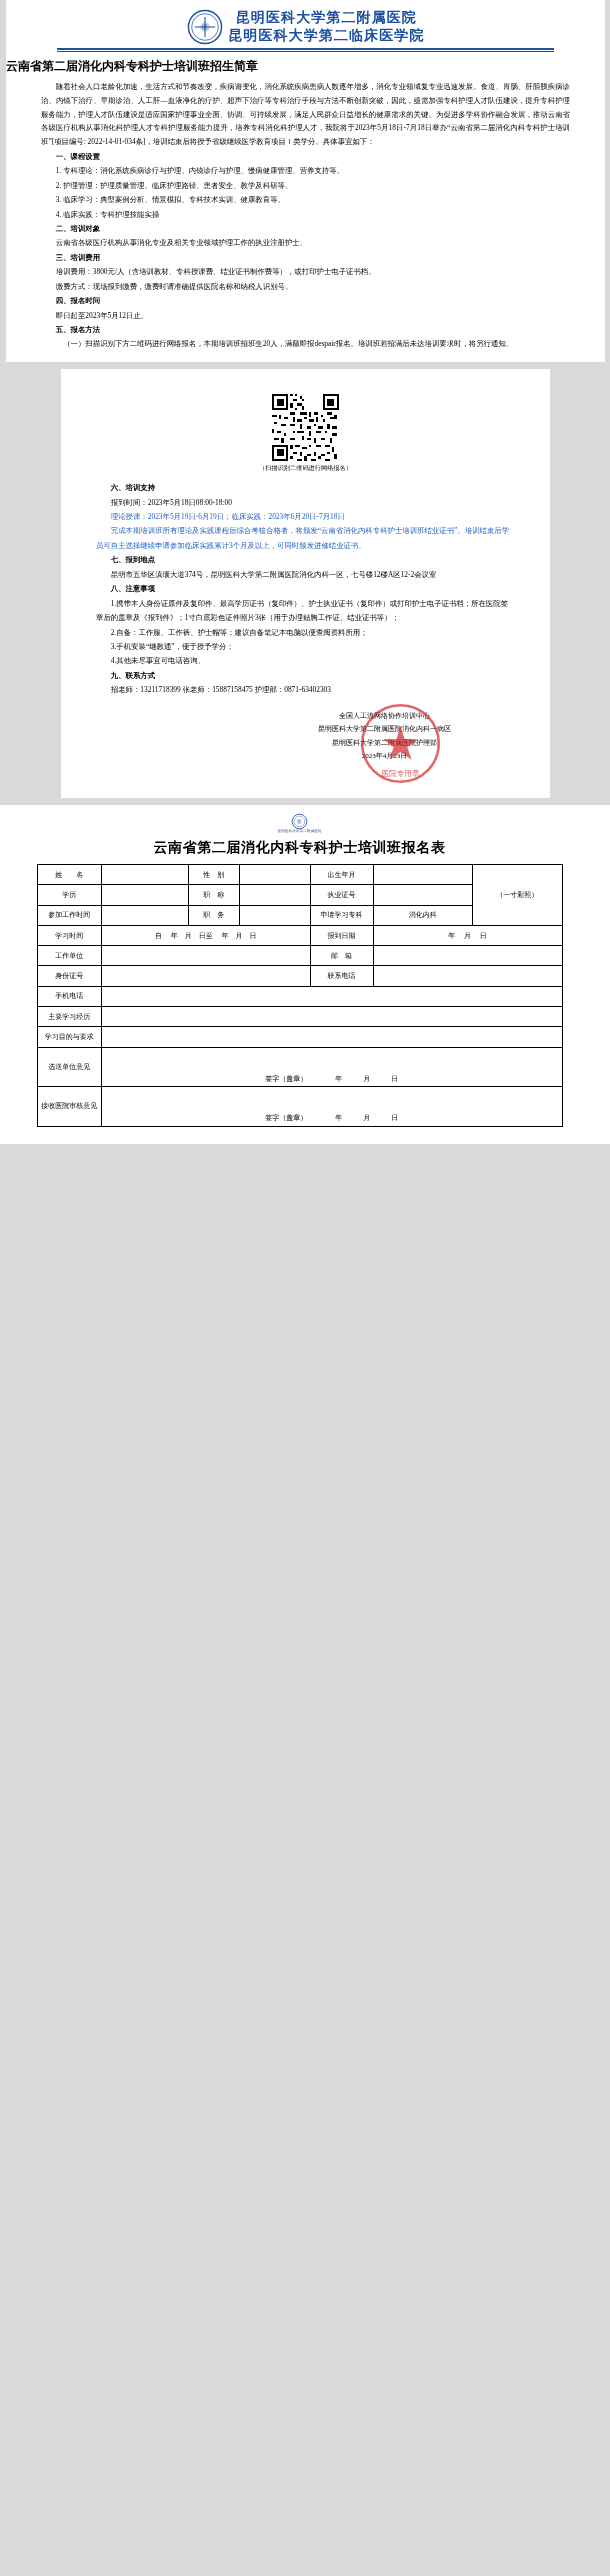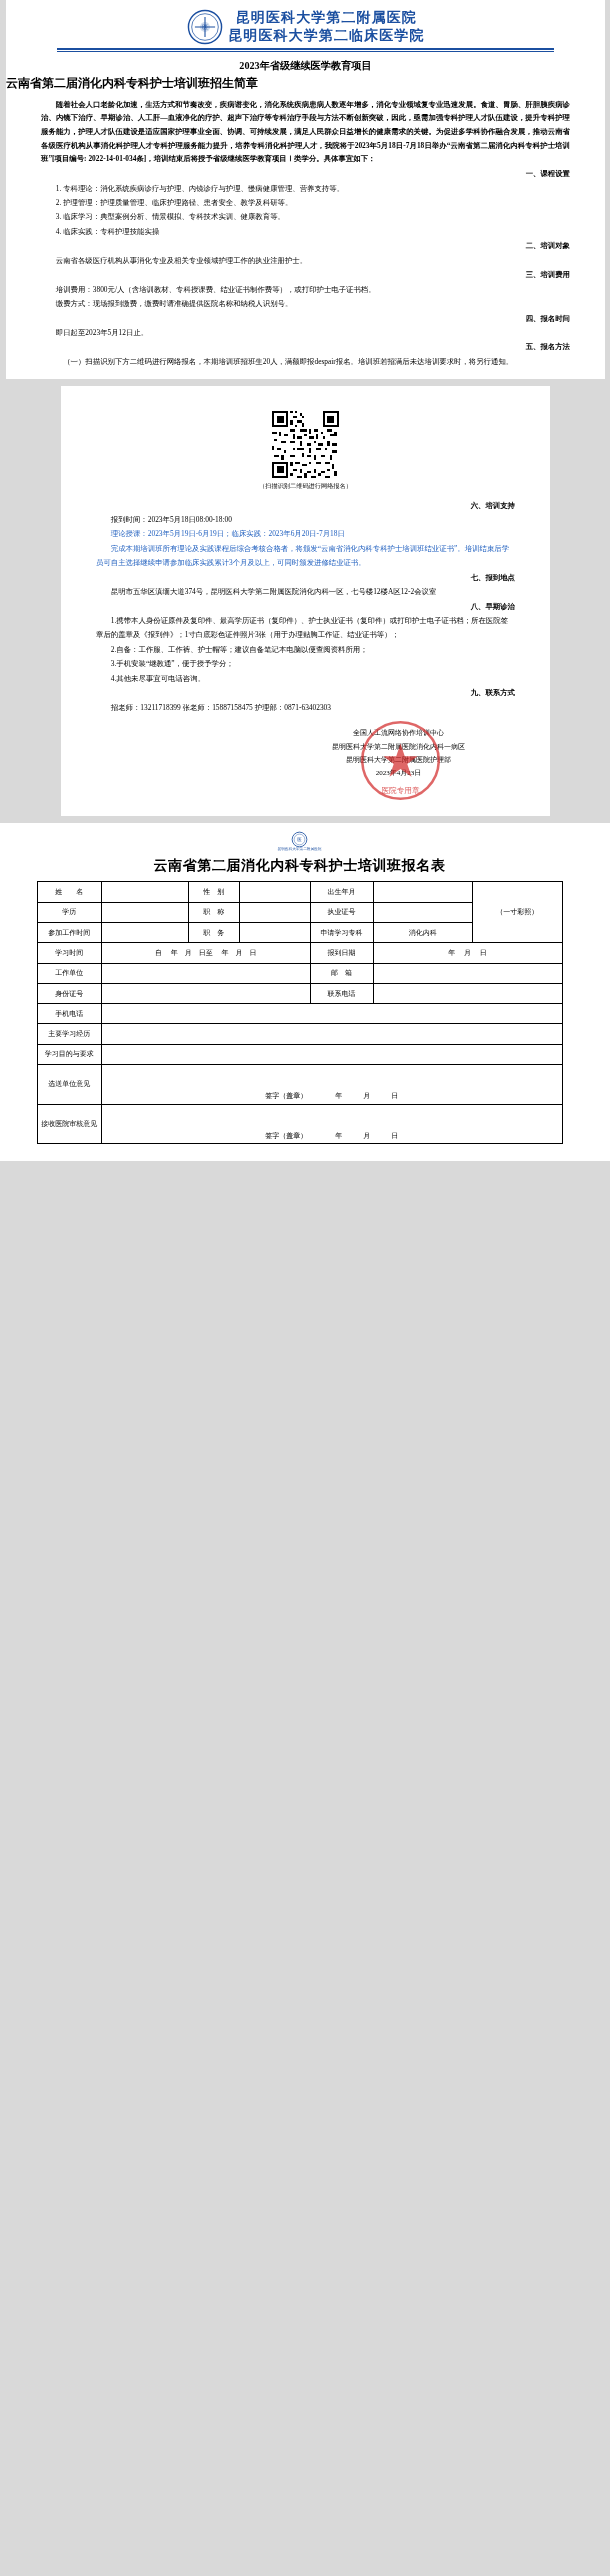--- a/index.html
+++ b/index.html
@@ -11,32 +11,32 @@
   
   .banner{display:flex;align-items:center;justify-content:center;padding:3.4px 0 1.1px 0;}
   .banner-logo{width:36px;height:36px;flex:0 0 auto;margin-right:5.7px;}
   .banner-text{display:flex;flex-direction:column;align-items:center;}
   .banner-line{color:#1b4fa0;font-size:14px;font-weight:bold;letter-spacing:1.1px;line-height:1.28;font-family:"Liberation Serif",serif;}
   .rule{height:1.7px;background:#1b4fa0;margin:2.3px 51px 0 51px;}
   .rule2{height:0.6px;background:#1b4fa0;margin:1.1px 51px 5.7px 51px;}
   .title1{text-align:center;font-size:10.2px;font-weight:bold;margin:6.8px 0 1.1px 0;color:#000;}
   .title2{text-align:left;font-size:12px;font-weight:bold;margin:2.3px 0 5.7px 0;color:#000;}
   .body-text{font-size:7.4px;line-height:1.85;color:#000;margin:0 35px;text-align:justify;text-justify:inter-ideograph;}
-  .body-text p{margin:0 0 1.1px 0;text-indent:2em;font-weight:bold;}
+  .body-text p{margin:0 0 1.1px 0;text-indent:2em;}
   .sec{font-size:7.4px;line-height:1.95;color:#000;margin:0 35px;}
-  .sec .h{text-indent:2em;font-weight:bold;text-align:right;}
+  .sec .h{text-indent:2em;font-weight:bold;}
   .sec .l{text-indent:2em;}
   .sec .l2{text-indent:3em;}
   .sheet2{width:489px;padding:10.2px 0 12.4px 0;}
   .qr-wrap{display:flex;justify-content:center;margin:14.7px 0 3.4px 0;}
   .qr{width:67px;height:67px;}
   .qr-cap{text-align:center;font-size:6.2px;color:#000;margin-bottom:8px;}
   .blue{color:#1f5fbf;}
   .stamp-area{position:relative;height:85px;margin-top:3.4px;}
-  .sign-block{position:absolute;right:85px;top:9px;text-align:center;font-size:7px;line-height:1.9;color:#000;}
+  .sign-block{position:absolute;right:99px;top:9px;text-align:center;font-size:7px;line-height:1.9;color:#000;}
   .stamp{position:absolute;right:107px;top:0px;width:85px;height:85px;opacity:.85;}
   .sheet3{width:599px;padding:8px 12px 17px 0;}
   .form-head{display:flex;flex-direction:column;align-items:center;}
   .form-logo{width:85px;height:22.6px;margin-bottom:1.1px;}
   .form-title{text-align:center;font-size:14px;font-weight:bold;margin:2.3px 0 6.8px 0;letter-spacing:0.6px;}
   table.form{border-collapse:collapse;margin:0 auto;width:526px;font-size:7px;}
   table.form td{border:0.6px solid #000;padding:2.3px 3.4px;height:14.7px;vertical-align:middle;color:#000;}
   td.lab{text-align:center;white-space:nowrap;background:#fff;}
   td.tall2{height:68px;vertical-align:middle;margin-top:32px;}
   .cen{text-align:center;}
@@ -60,21 +60,20 @@
         <text x="50" y="56" font-size="16" text-anchor="middle" fill="#1b4fa0" font-family="'Liberation Serif',serif">医</text>
       </svg>
       <div class="banner-text">
         <div class="banner-line">昆明医科大学第二附属医院</div>
         <div class="banner-line">昆明医科大学第二临床医学院</div>
       </div>
     </div>
     <div class="rule"></div>
     <div class="rule2"></div>
 
-    <div class="title1">2023年省级继续医学教育项目</div>
     <div class="title2">云南省第二届消化内科专科护士培训班招生简章</div>
 
     <div class="body-text">
       <p>随着社会人口老龄化加速，生活方式和节奏改变，疾病谱变化，消化系统疾病患病人数逐年增多，消化专业领域复专业迅速发展。食道、胃肠、肝胆胰疾病诊治、内镜下治疗、早期诊治、人工肝—血液净化的疗护、超声下治疗等专科治疗手段与方法不断创新突破，因此，亟需加强专科护理人才队伍建设，提升专科护理服务能力，护理人才队伍建设是适应国家护理事业全面、协调、可持续发展，满足人民群众日益增长的健康需求的关键。为促进多学科协作融合发展，推动云南省各级医疗机构从事消化科护理人才专科护理服务能力提升，培养专科消化科护理人才，我院将于2023年5月18日-7月18日举办“云南省第二届消化内科专科护士培训班”[项目编号: 2022-14-01-034条]，培训结束后将授予省级继续医学教育项目Ⅰ类学分。具体事宜如下：</p>
     </div>
 
     <div class="sec">
       <div class="h">一、课程设置</div>
       <div class="l">1. 专科理论：消化系统疾病诊疗与护理、内镜诊疗与护理、慢病健康管理、营养支持等。</div>
       <div class="l">2. 护理管理：护理质量管理、临床护理路径、患者安全、教学及科研等。</div>
@@ -198,21 +197,21 @@
 
     <div class="sec">
       <div class="h">六、培训支持</div>
       <div class="l">报到时间：2023年5月18日08:00-18:00</div>
       <div class="l blue">理论授课：2023年5月19日-6月19日；临床实践：2023年6月20日-7月18日</div>
       <div class="l blue">完成本期培训班所有理论及实践课程后综合考核合格者，将颁发“云南省消化内科专科护士培训班结业证书”。培训结束后学员可自主选择继续申请参加临床实践累计3个月及以上，可同时颁发进修结业证书。</div>
 
       <div class="h">七、报到地点</div>
       <div class="l">昆明市五华区滇缅大道374号，昆明医科大学第二附属医院消化内科一区，七号楼12楼A区12-2会议室</div>
 
-      <div class="h">八、早期诊治</div>
+      <div class="h">八、注意事项</div>
       <div class="l">1.携带本人身份证原件及复印件、最高学历证书（复印件）、护士执业证书（复印件）或打印护士电子证书档；所在医院签章后的盖章及《报到件》；1寸白底彩色证件照片3张（用于办理贴胸工作证、结业证书等）；</div>
       <div class="l">2.自备：工作服、工作裤、护士帽等；建议自备笔记本电脑以便查阅资料所用；</div>
       <div class="l">3.手机安装“继教通”，便于授予学分；</div>
       <div class="l">4.其他未尽事宜可电话咨询。</div>
 
       <div class="h">九、联系方式</div>
       <div class="l">招老师：13211718399      张老师：15887158475      护理部：0871-63402303</div>
     </div>
 
     <div class="stamp-area">

